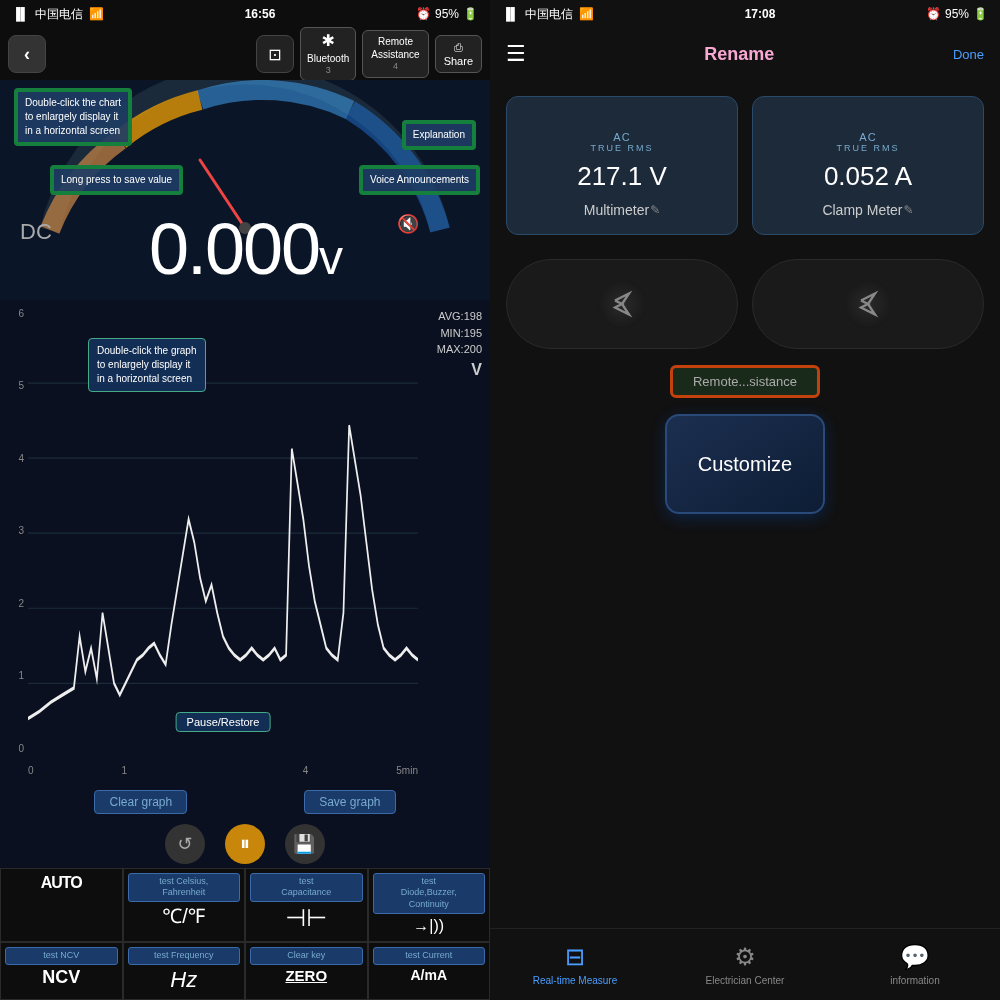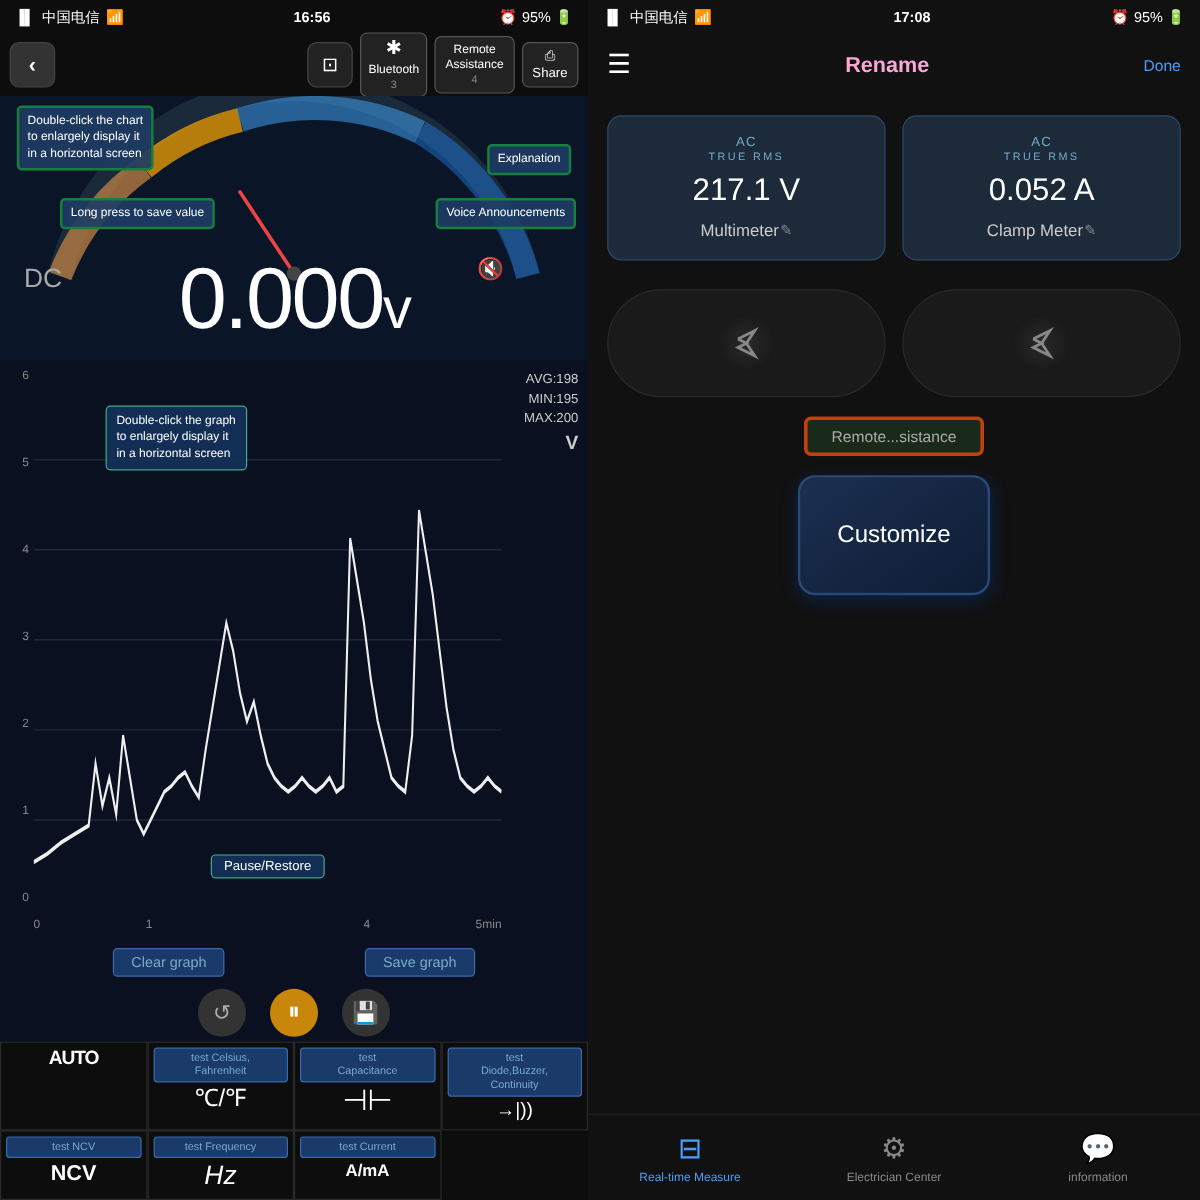--- a/index.html
+++ b/index.html
@@ -78,21 +78,21 @@
       background: #0a1628;
       position: relative;
       height: 220px;
       overflow: hidden;
     }
 
     
     .tooltip-box {
       position: absolute;
       background: rgba(30,60,100,0.9);
-      border: 2px solid #15803d;
+      border: 4px solid #15803d;
       border-radius: 4px;
       color: #fff;
       font-size: 10px;
       padding: 4px 7px;
       line-height: 1.4;
       max-width: 140px;
     }
 
     
     .dc-label {
@@ -326,20 +326,21 @@
       display: flex;
       flex-direction: column;
       align-items: center;
       cursor: pointer;
     }
     .card-mode {
       color: #7ac;
       font-size: 11px;
       letter-spacing: 1px;
       text-transform: uppercase;
+      margin-top: 18px;
     }
     .card-trms {
       color: #7ac;
       font-size: 9px;
       letter-spacing: 2px;
     }
     .card-value {
       color: #fff;
       font-size: 26px;
       font-weight: 300;
@@ -641,20 +642,24 @@
 
     <div class="func-cell">
       <div class="func-tip">test NCV</div>
       <div class="func-icon" style="font-size:18px;font-weight:700;">NCV</div>
     </div>
     <div class="func-cell">
       <div class="func-tip">test Frequency</div>
       <div class="func-icon" style="font-size:22px;font-style:italic;">Hz</div>
     </div>
     <div class="func-cell">
+      <div class="func-tip">Clear key</div>
+      <div class="func-icon" style="font-size:15px;font-weight:700;text-decoration:underline;">ZERO</div>
+    </div>
+    <div class="func-cell">
       <div class="func-tip">test Current</div>
       <div class="func-icon" style="font-size:14px;font-weight:600;">A/mA</div>
     </div>
   </div>
 
 </div>
 
 <div class="right-panel">
 
   <div class="right-status-bar">

